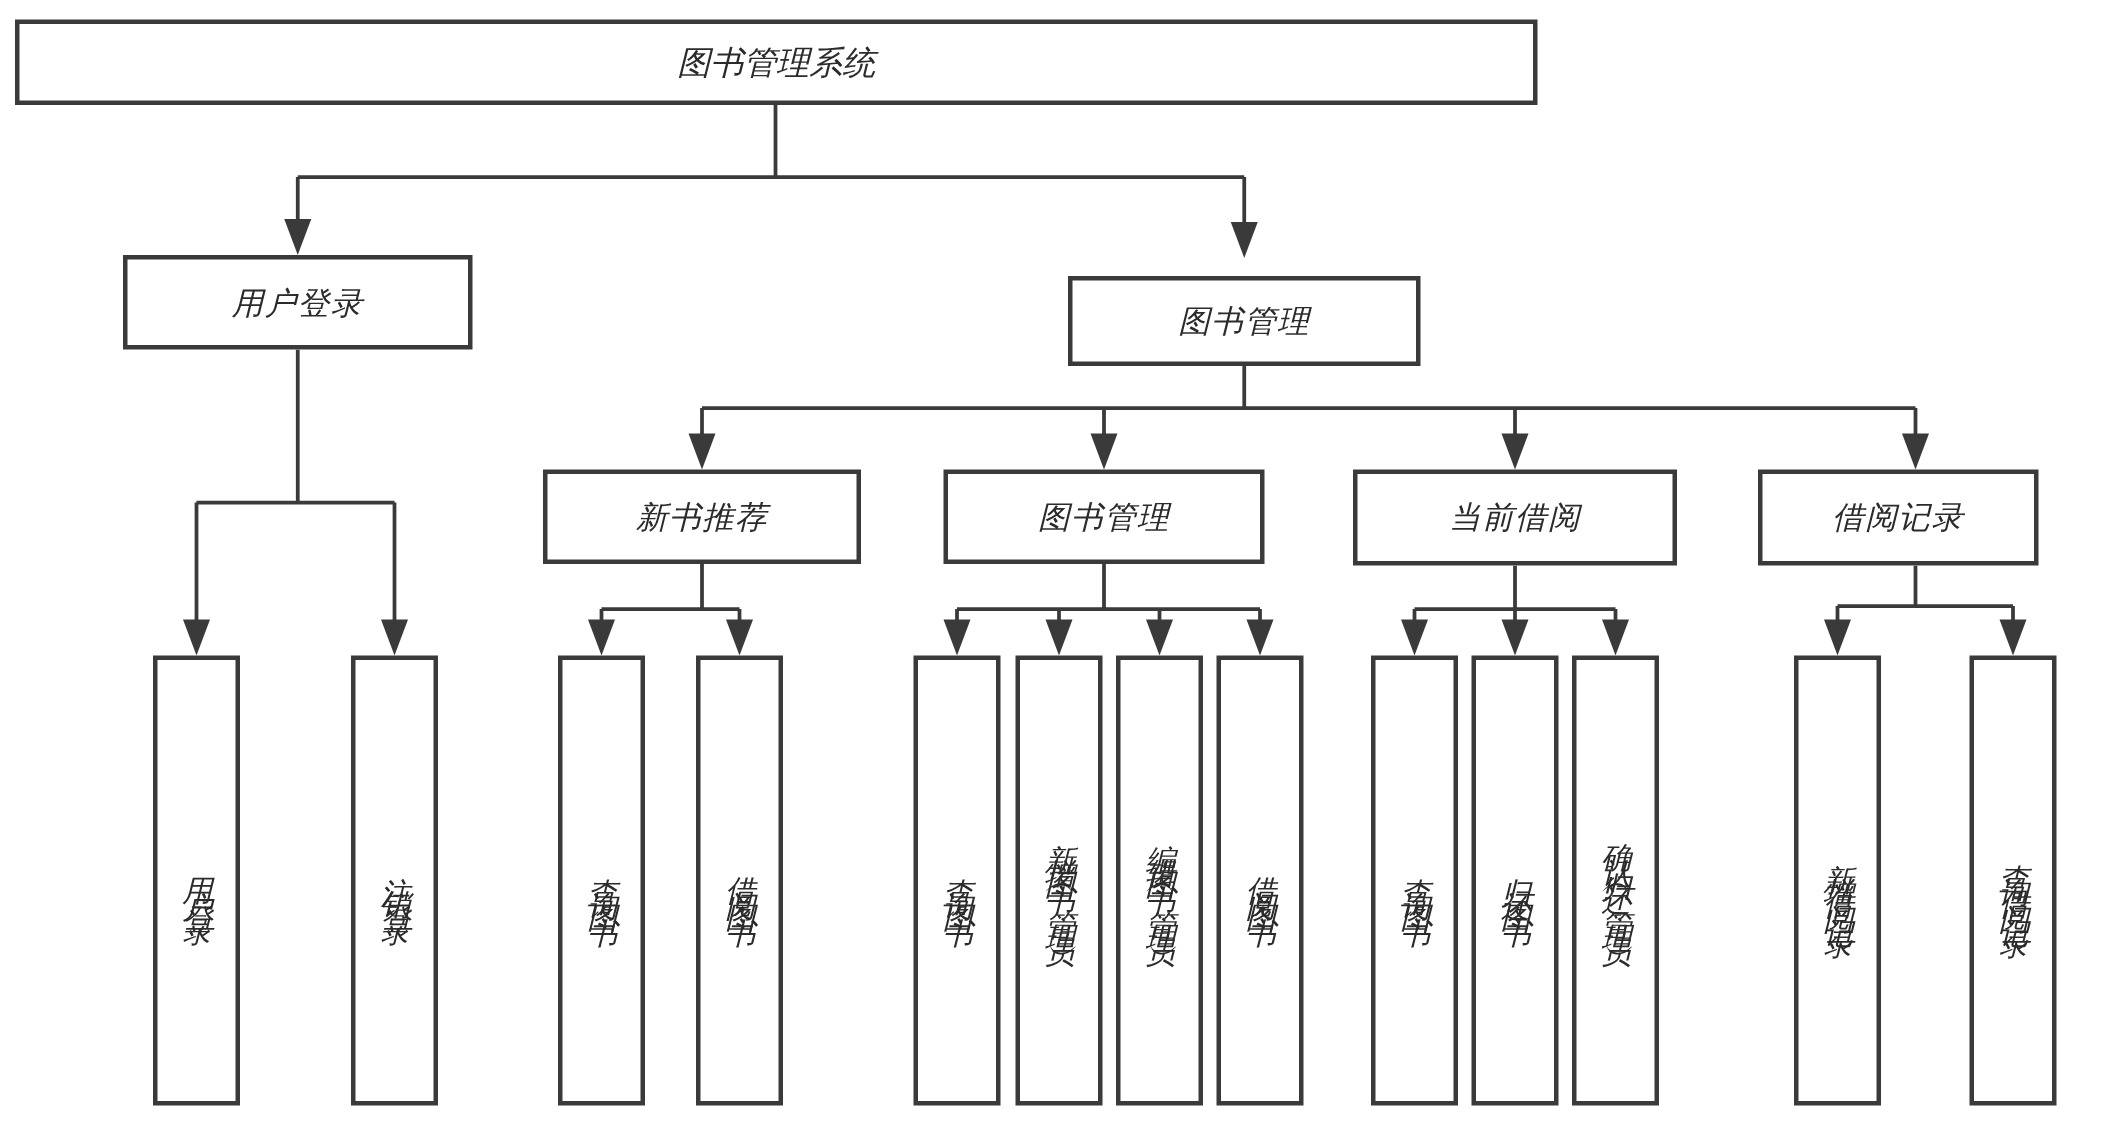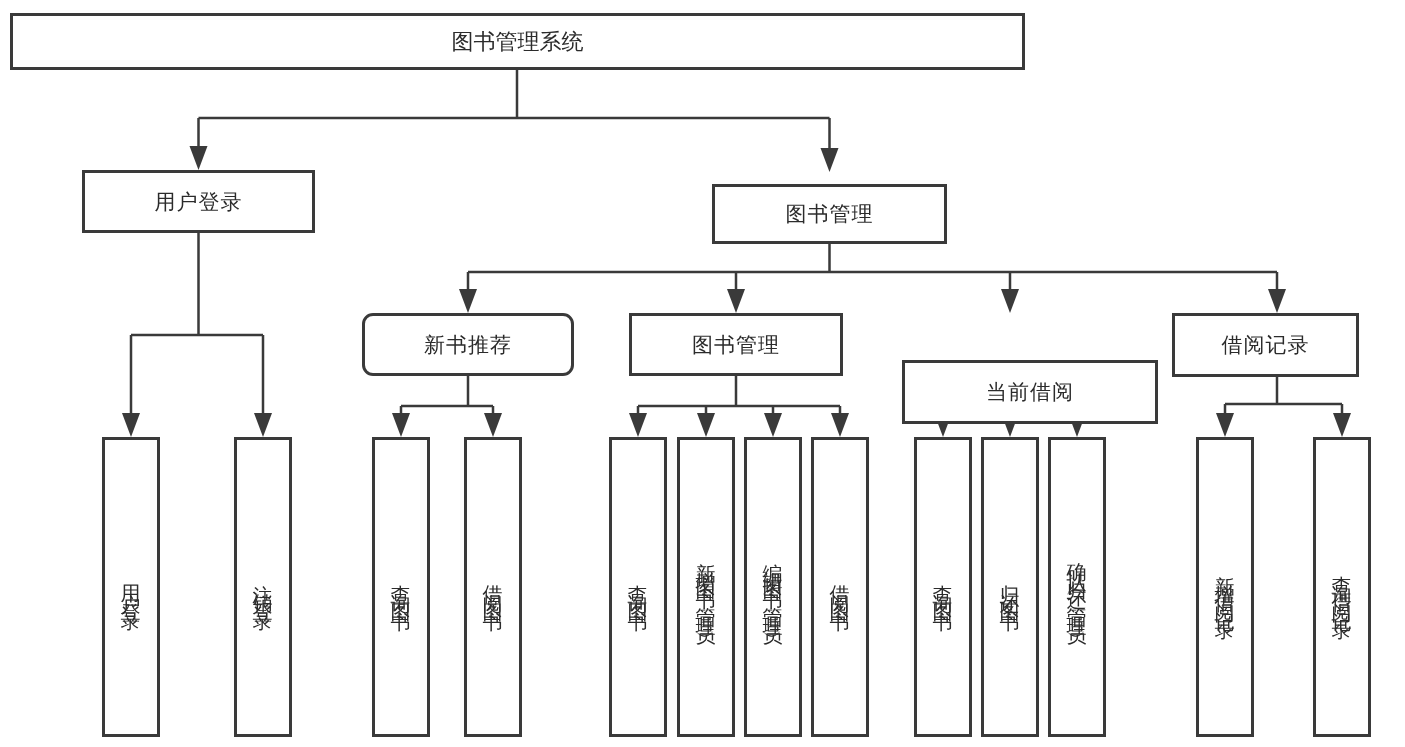--- a/index.html
+++ b/index.html
@@ -24,20 +24,21 @@
   .node {
     position: absolute;
     box-sizing: border-box;
     border: 3px solid #3a3a3a;
     background: #ffffff;
     display: flex;
     align-items: center;
     justify-content: center;
     color: #2b2b2b;
     z-index: 2;
+    font-style: italic;
   }
   .h-node {
     font-size: 21px;
     letter-spacing: 1px;
   }
   .root-node {
     font-size: 22px;
   }
   .leaf {
     width: 58px;
@@ -106,27 +107,27 @@
     <span>图书管理系统</span>
   </div>
 
   <div class="node h-node" style="left:82px; top:170px; width:233px; height:63px;">
     <span>用户登录</span>
   </div>
   <div class="node h-node" style="left:712px; top:184px; width:235px; height:60px;">
     <span>图书管理</span>
   </div>
 
-  <div class="node h-node" style="left:362px; top:313px; width:212px; height:63px;border-radius:11px;">
+  <div class="node h-node" style="left:362px; top:313px; width:212px; height:63px;">
     <span>新书推荐</span>
   </div>
   <div class="node h-node" style="left:629px; top:313px; width:214px; height:63px;">
     <span>图书管理</span>
   </div>
-  <div class="node h-node" style="left:902px; top:313px; width:256px; height:64px;margin-top:47px;">
+  <div class="node h-node" style="left:902px; top:313px; width:216px; height:64px;">
     <span>当前借阅</span>
   </div>
   <div class="node h-node" style="left:1172px; top:313px; width:187px; height:64px;">
     <span>借阅记录</span>
   </div>
 
   <div class="node leaf" style="left:102px;">
     <span>用户登录</span>
   </div>
   <div class="node leaf" style="left:234px;">

